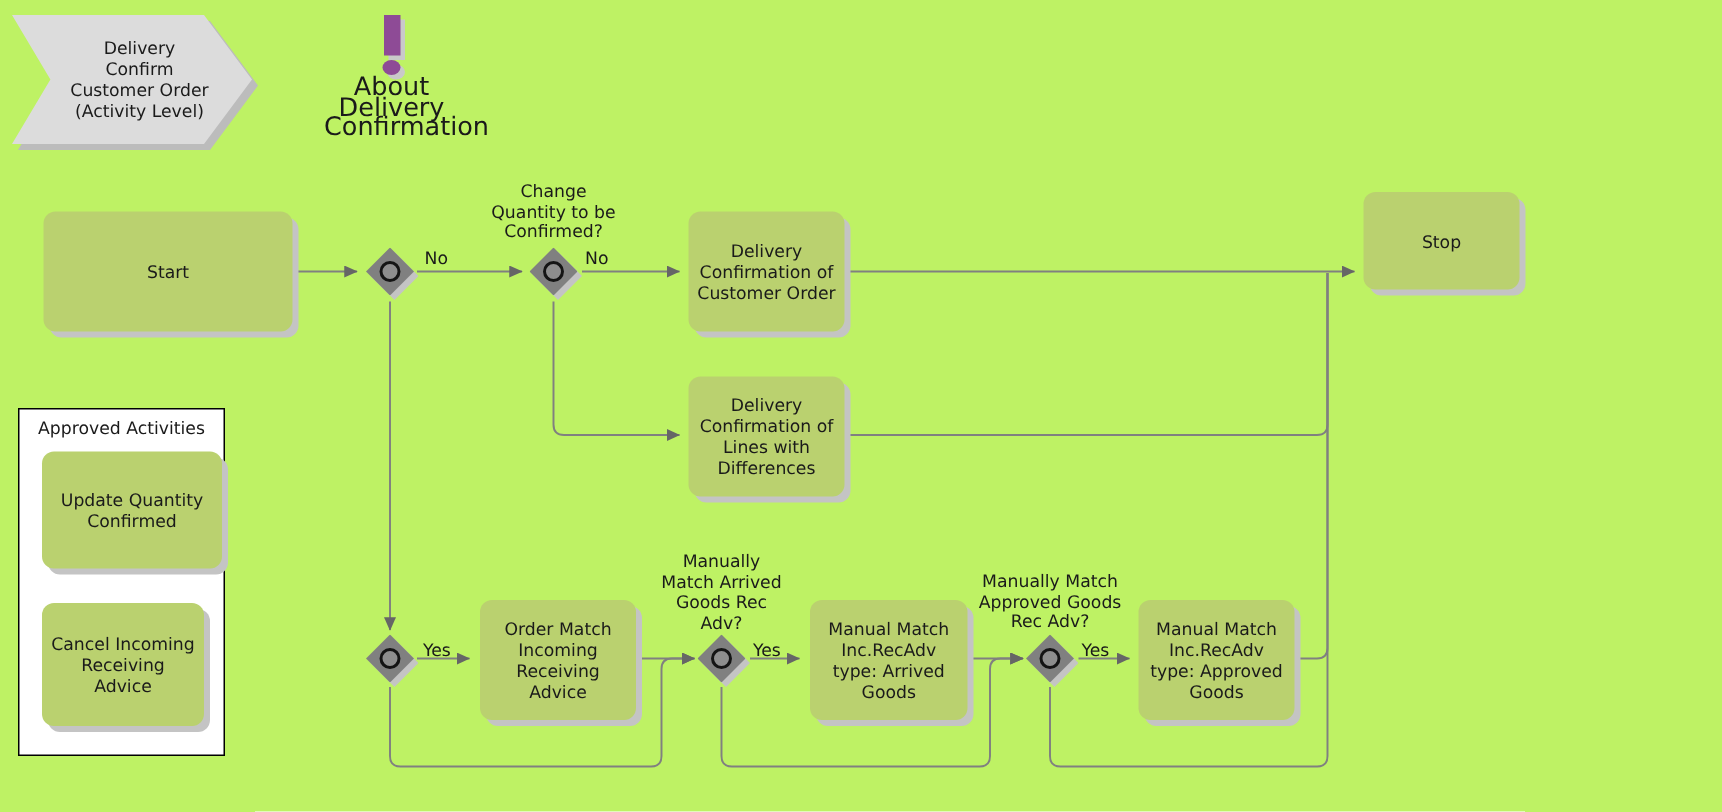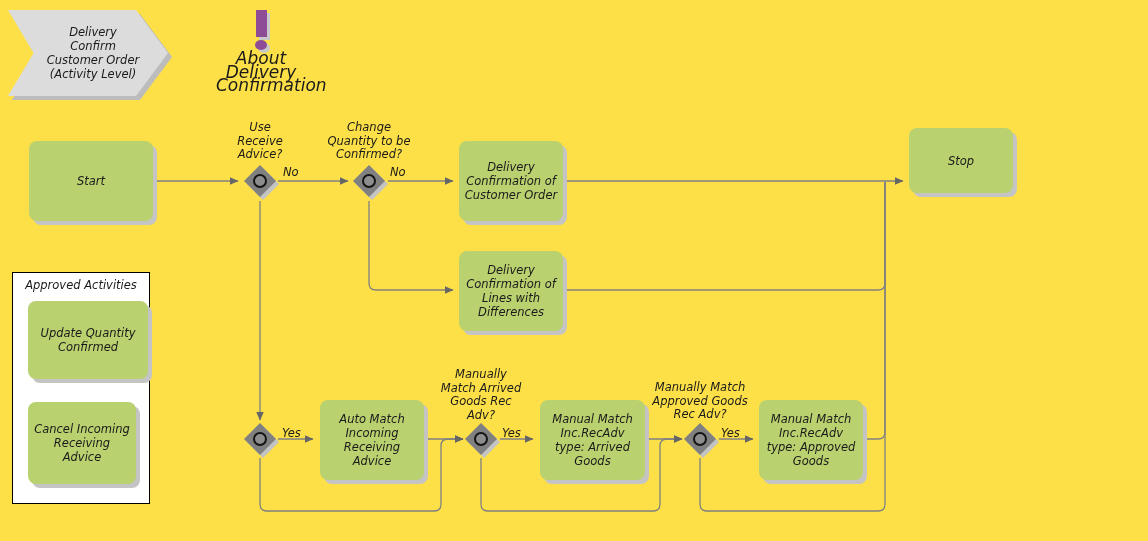--- a/index.html
+++ b/index.html
@@ -8,23 +8,22 @@
     background: #ffffff;
   }
   body {
     font-family: "DejaVu Sans", sans-serif;
     -webkit-font-smoothing: antialiased;
   }
   #canvas {
     position: relative;
     width: 1148px;
     height: 541px;
-    background: #fde047;
+    background: #bef264;
     overflow: hidden;
-    font-style: italic;
   }
   #wires {
     position: absolute;
     left: 0;
     top: 0;
     width: 1148px;
     height: 541px;
     pointer-events: none;
   }
 
@@ -282,21 +281,21 @@
       <div class="bang-bar-shadow"></div>
       <div class="bang-dot-shadow"></div>
       <div class="bang-bar"></div>
       <div class="bang-dot"></div>
     </div>
     <div class="about-label">About
 Delivery
 Confirmation</div>
   </div>
 
-  <div class="node" style="left:29px; top:141px; width:124px; height:80px;">
+  <div class="node" style="left:29px; top:141px; width:124px; height:80px;padding-left:42px;">
     <div class="box-shadow"></div>
     <div class="box"></div>
     <div class="box-label">Start</div>
   </div>
 
   <div class="node" style="left:459px; top:141px; width:104px; height:80px;">
     <div class="box-shadow"></div>
     <div class="box"></div>
     <div class="box-label">Delivery
 Confirmation of
@@ -314,21 +313,21 @@
 
   <div class="node" style="left:909px; top:128px; width:104px; height:65px;">
     <div class="box-shadow"></div>
     <div class="box"></div>
     <div class="box-label">Stop</div>
   </div>
 
   <div class="node" style="left:320px; top:400px; width:104px; height:80px;">
     <div class="box-shadow"></div>
     <div class="box"></div>
-    <div class="box-label">Auto Match
+    <div class="box-label">Order Match
 Incoming
 Receiving
 Advice</div>
   </div>
 
   <div class="node" style="left:540px; top:400px; width:105px; height:80px;">
     <div class="box-shadow"></div>
     <div class="box"></div>
     <div class="box-label">Manual Match
 Inc.RecAdv
@@ -343,23 +342,20 @@
 Inc.RecAdv
 type: Approved
 Goods</div>
   </div>
 
   <div class="gateway" style="left:244px; top:165px;">
     <div class="gw-shadow"></div>
     <div class="gw-diamond"></div>
     <div class="gw-circle"></div>
   </div>
-  <div class="label" style="left:213px; top:121px; width:94px;">Use
-Receive
-Advice?</div>
   <div class="edge-label" style="left:283px; top:166px;">No</div>
 
   <div class="gateway" style="left:353px; top:165px;">
     <div class="gw-shadow"></div>
     <div class="gw-diamond"></div>
     <div class="gw-circle"></div>
   </div>
   <div class="label" style="left:311px; top:121px; width:116px;">Change
 Quantity to be
 Confirmed?</div>

